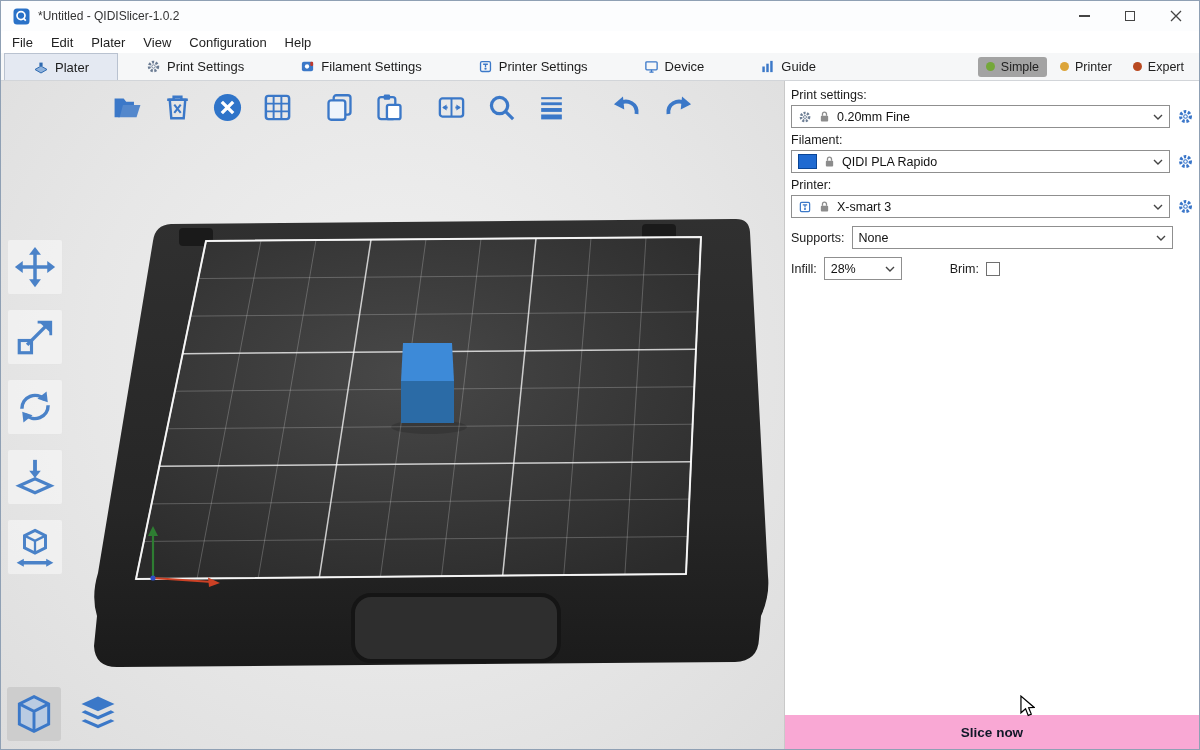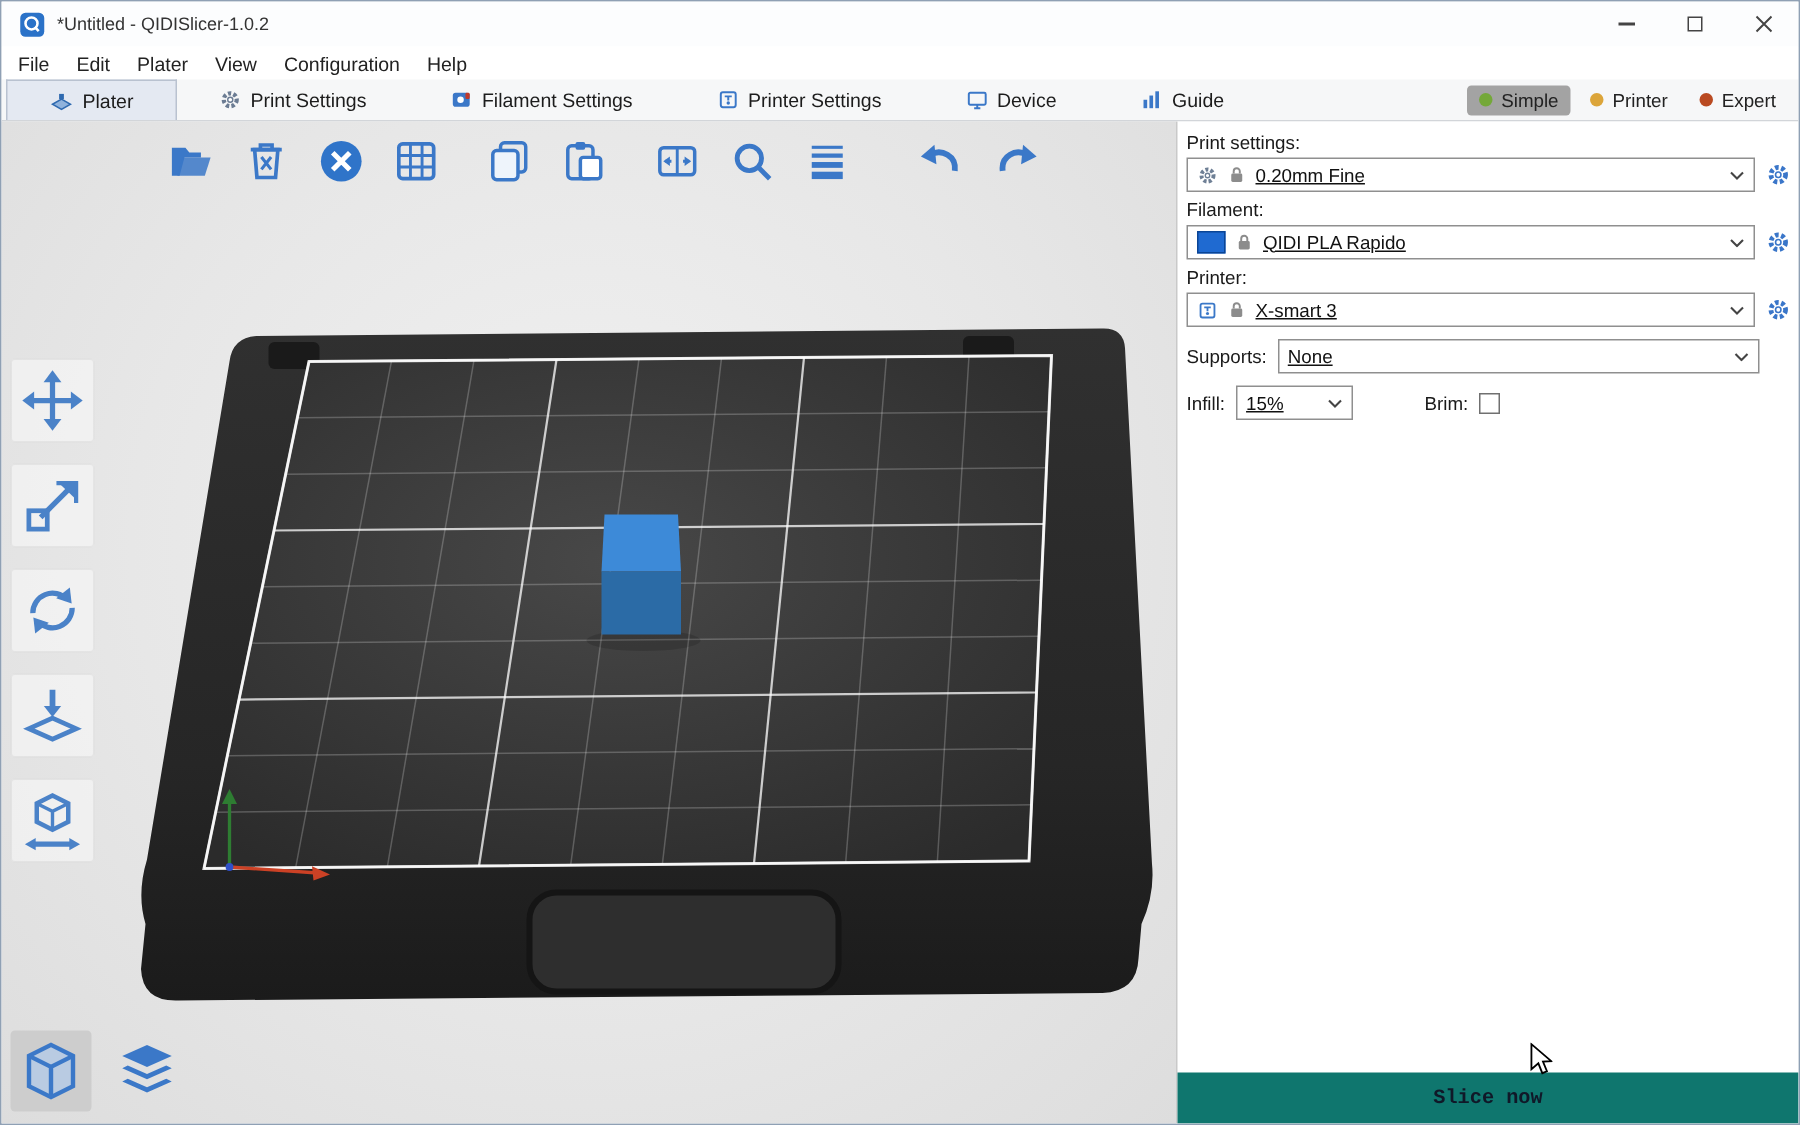--- a/index.html
+++ b/index.html
@@ -50,33 +50,33 @@
   .vbtn{width:54px;height:54px;display:flex;align-items:center;justify-content:center;background:transparent;border:none;padding:0;border-radius:3px;}
   .vbtn.selected{background:#cdcdcd;}
   .vbtn svg{width:44px;height:44px;}
   
   .sidebar{width:415px;flex:0 0 415px;background:#fff;border-left:1px solid #c9c9c9;position:relative;
            padding:4px 4px 40px 6px;box-sizing:border-box;font-size:12.5px;color:#1a1a1a;}
   .field-label{margin:3px 0 3px;}
   .combo-row{display:flex;align-items:center;gap:5px;margin-bottom:5px;}
   .combo{flex:1;height:23px;border:1px solid #8f8f8f;background:#fff;display:flex;align-items:center;gap:6px;
          padding:0 6px;box-sizing:border-box;min-width:0;}
-  .combo .value{font-size:12.5px;color:#111;white-space:nowrap;text-decoration:underline;}
+  .combo .value{font-size:12.5px;color:#111;white-space:nowrap;}
   .chev{margin-left:auto;display:flex;}
   .cicon{display:flex;align-items:center;}
   .gear-btn{width:20px;height:20px;display:flex;align-items:center;justify-content:center;background:none;border:none;padding:0;}
   .swatch{width:17px;height:13px;border:1px solid #0a4596;background:#1f6ad1;display:inline-block;}
   .inline-row{display:flex;align-items:center;margin:8px 22px 0 0;}
   .inline-row .lab{margin-right:7px;}
   .supports-combo{flex:1;}
   .infill-combo{flex:0 0 78px;}
   .brim-lab{margin-left:48px;margin-right:7px;}
   .checkbox{width:14px;height:14px;border:1px solid #707070;background:#fff;display:inline-block;box-sizing:border-box;}
-  .slice-btn{position:absolute;left:0;right:0;bottom:0;height:34px;background:#0f766e;border:none;
-             font-weight:700;font-size:13.5px;color:#101828;font-family:Liberation Mono, monospace;}
+  .slice-btn{position:absolute;left:0;right:0;bottom:0;height:34px;background:#f9a8d4;border:none;
+             font-weight:700;font-size:13.5px;color:#101828;font-family:Liberation Sans, sans-serif;}
   
   .cursor{position:absolute;left:1018px;top:694px;z-index:50;pointer-events:none;}
 </style>
 </head>
 <body>
 
 <div class="window">
 
   <div class="titlebar">
     <span class="tab-ic">
@@ -515,21 +515,21 @@
             <svg width="10" height="6" viewBox="0 0 10 6">
                 <path d="M1 1l4 4 4-4" stroke="#444" fill="none" stroke-width="1.4"></path>
               </svg>
             </span>
         </div>
       </div>
 
       <div class="inline-row">
         <span class="lab">Infill:</span>
         <div class="combo infill-combo">
-          <span class="value">15%</span>
+          <span class="value">28%</span>
           <span class="chev">
             <svg width="10" height="6" viewBox="0 0 10 6">
                 <path d="M1 1l4 4 4-4" stroke="#444" fill="none" stroke-width="1.4"></path>
               </svg>
             </span>
         </div>
         <span class="lab brim-lab">Brim:</span>
         <span class="checkbox"></span>
       </div>
 

